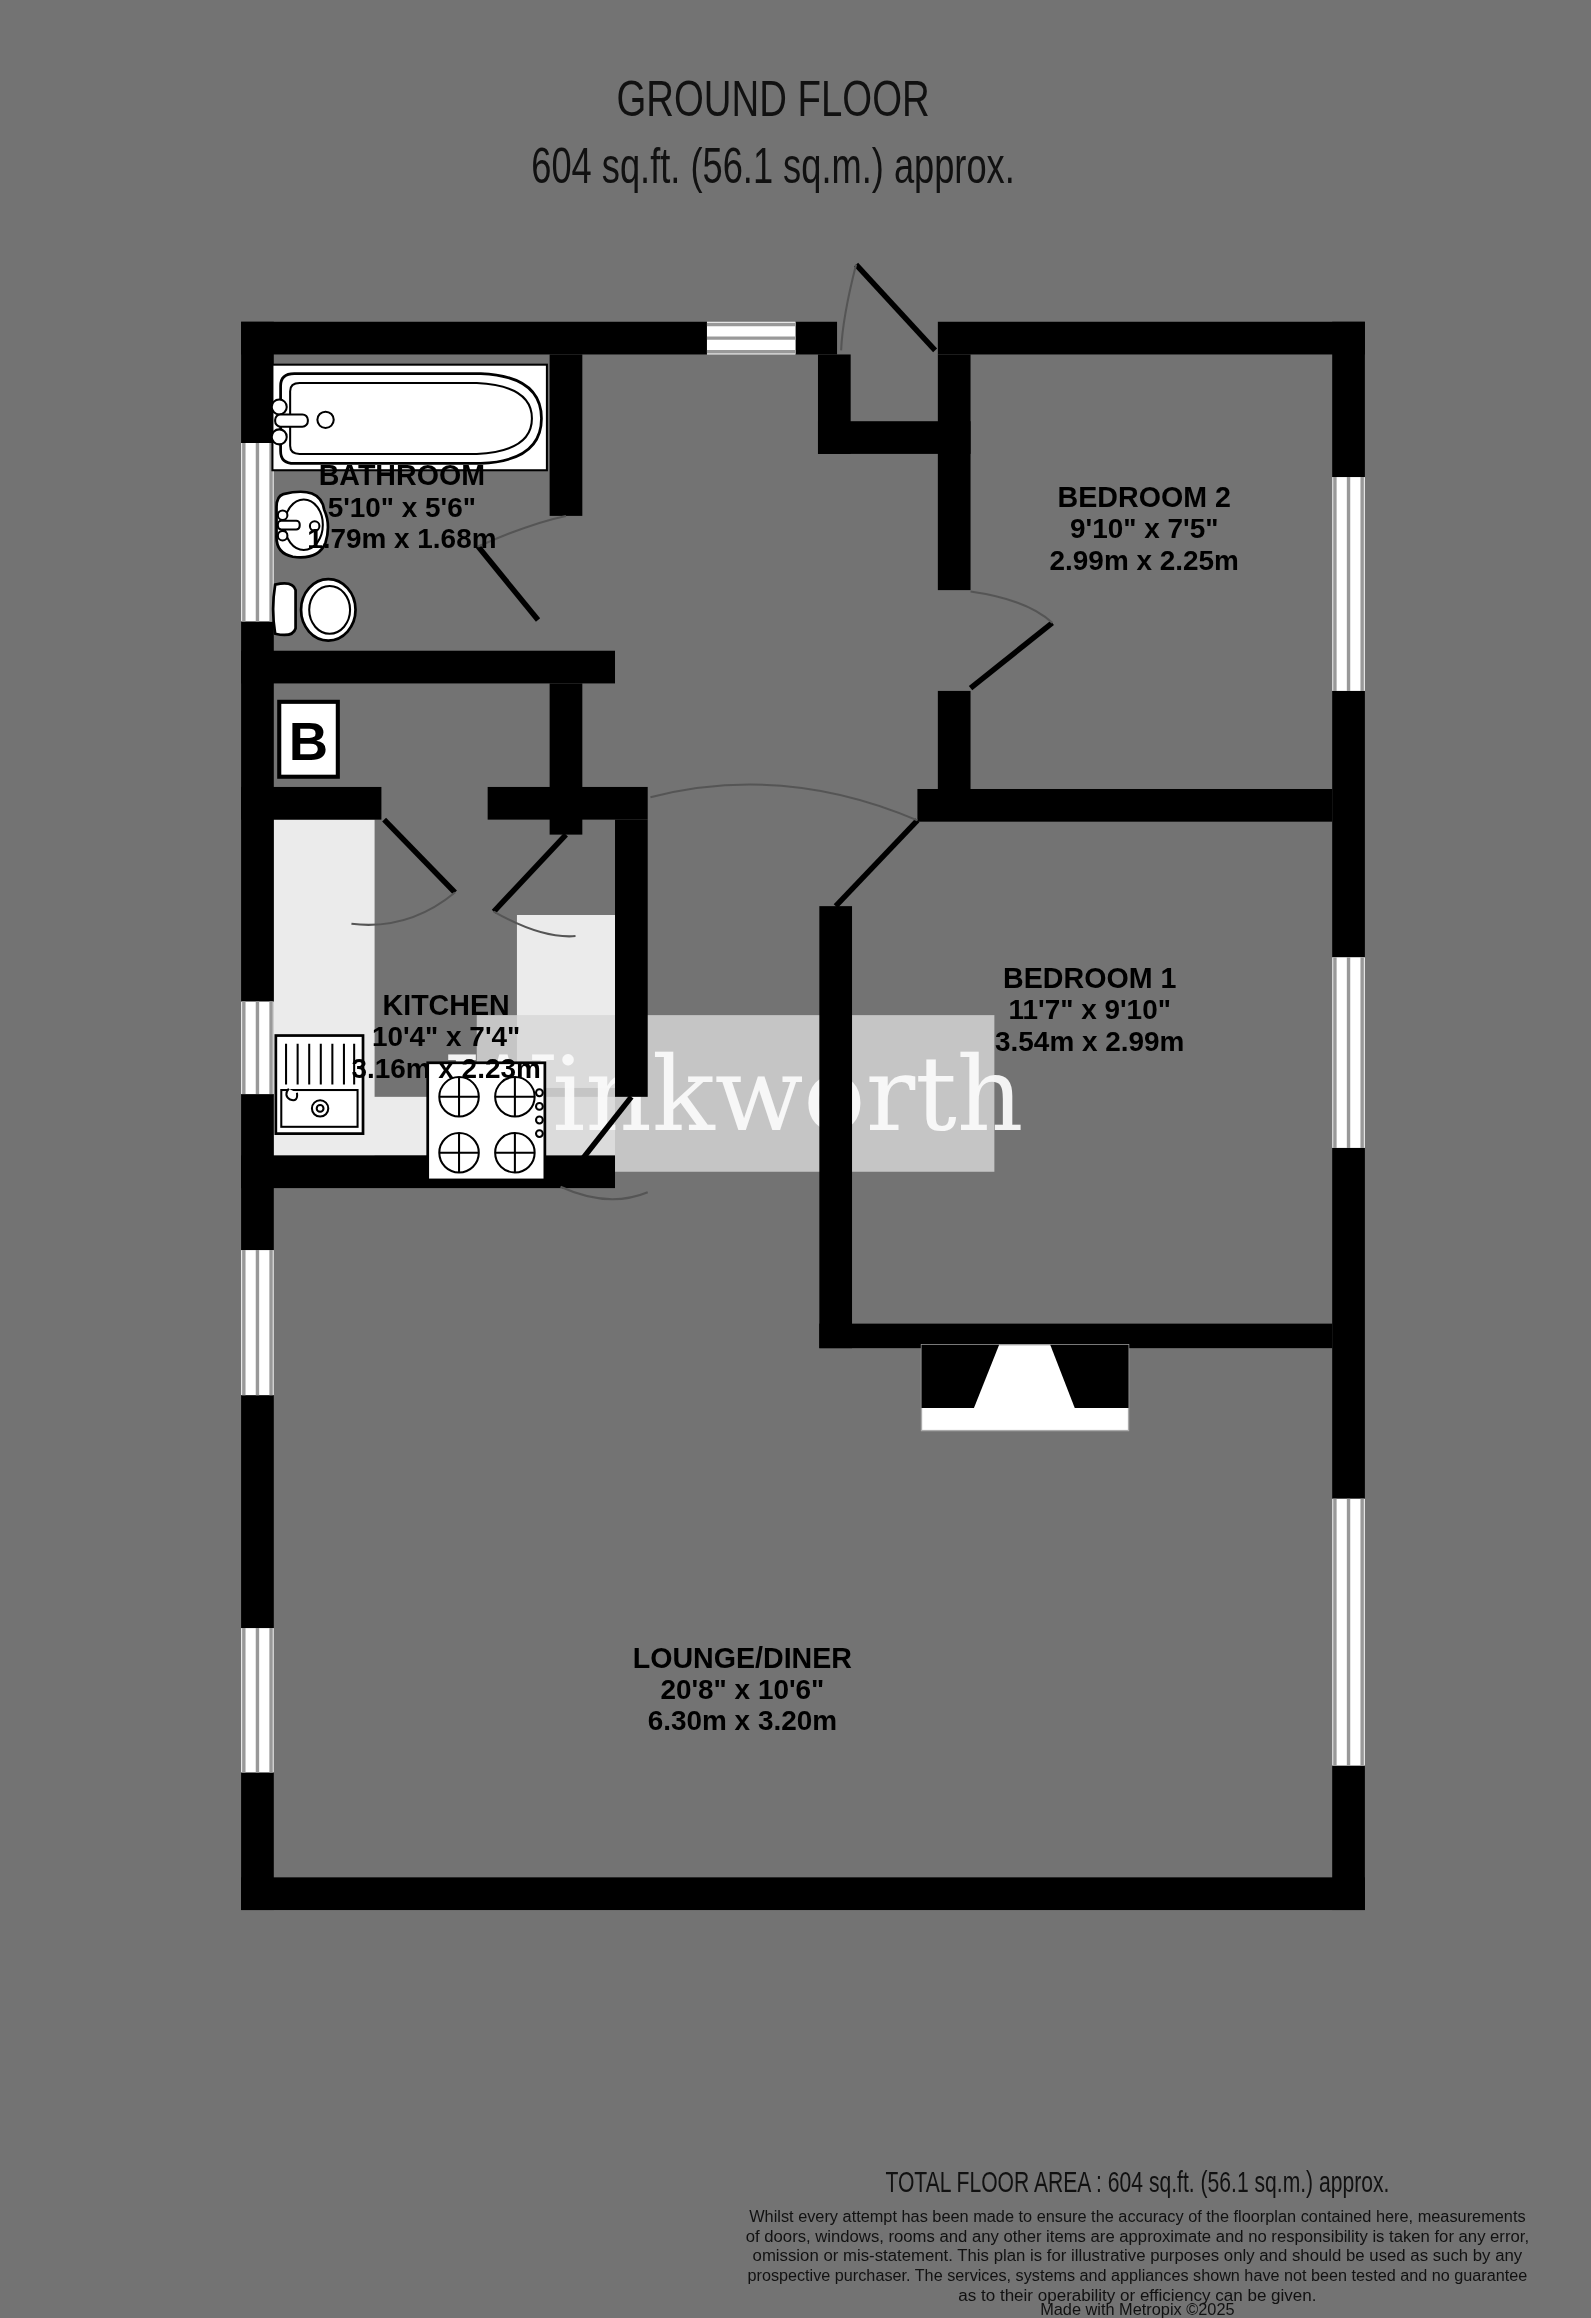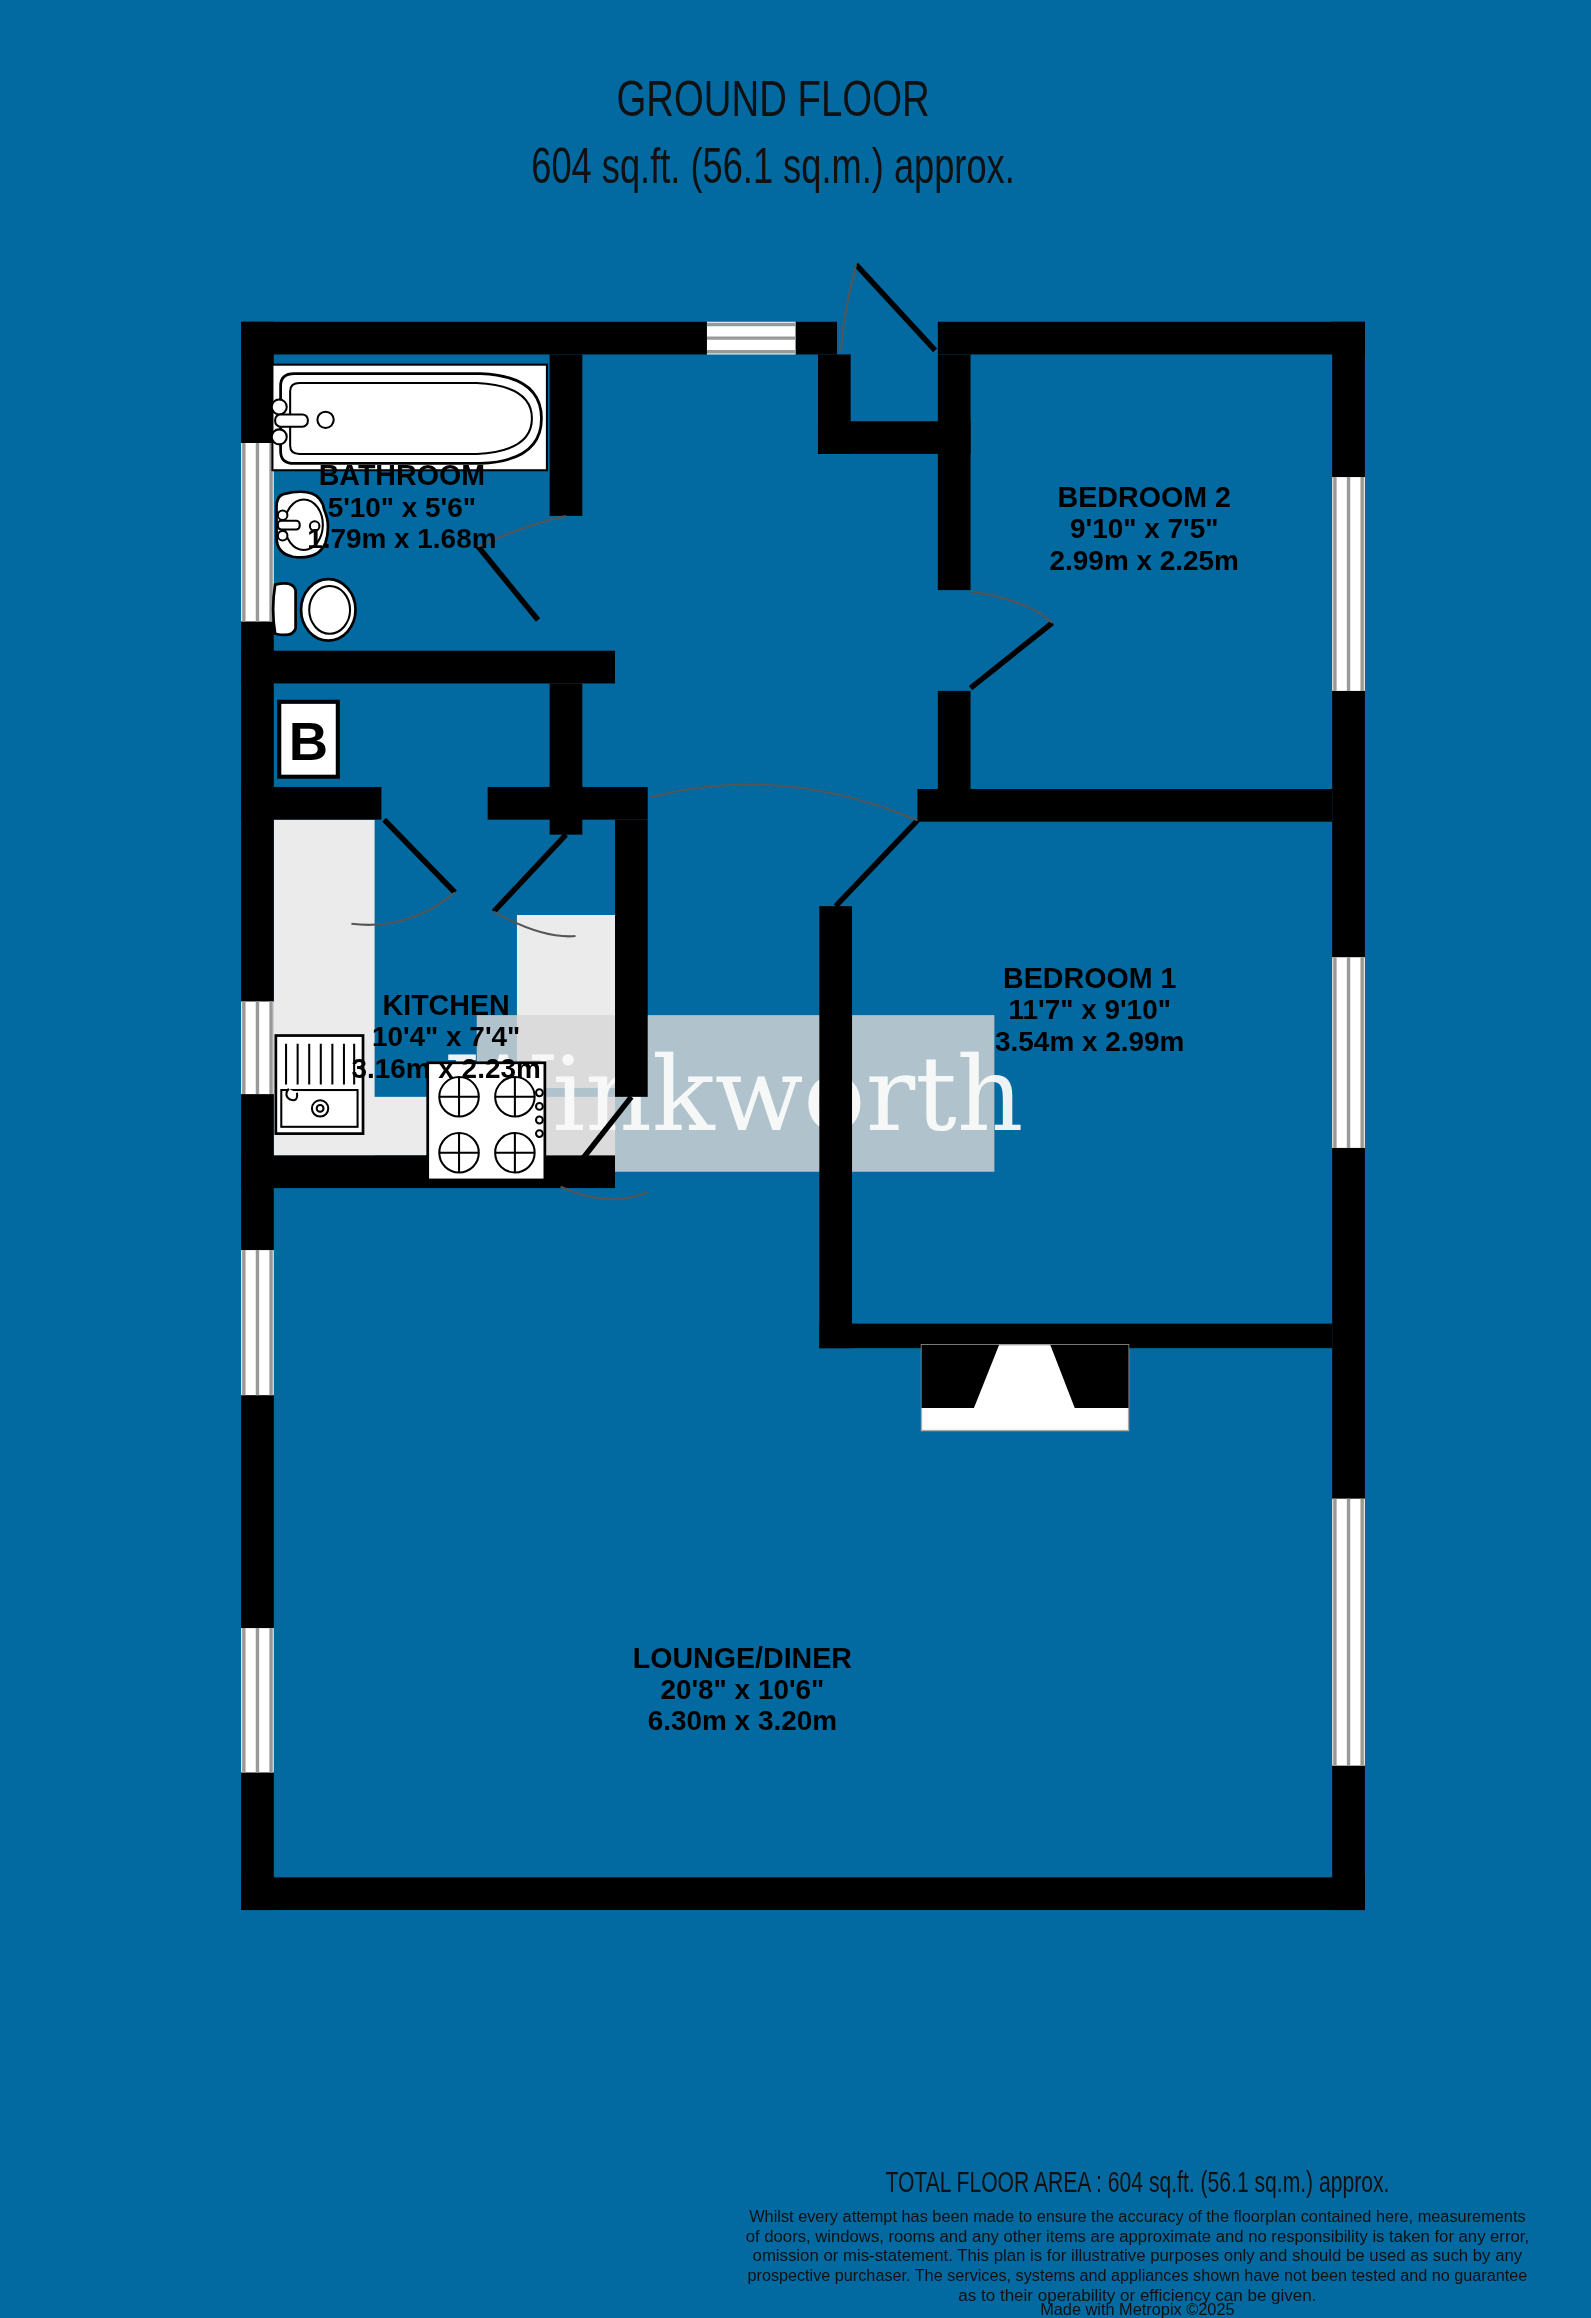--- a/index.html
+++ b/index.html
@@ -1,16 +1,16 @@
 <!DOCTYPE html>
 <html style="font-size:11px"><head>
 <meta charset="utf-8">
 <style>
   html,body{margin:0;padding:0;background:#ffffff;}
-  #page{position:relative;width:1591px;height:2319px;background:#0369a1;overflow:hidden;}
+  #page{position:relative;width:1591px;height:2319px;background:#737373;overflow:hidden;}
   svg{position:absolute;left:0;top:0;}
   .wall{fill:#000000;stroke:none;}
   .winline{stroke:#999999;stroke-width:5;fill:none;}
   .doorleaf{stroke:#000000;stroke-width:8;fill:none;stroke-linecap:butt;}
   .doorarc{stroke:#555555;stroke-width:3;fill:none;}
   .fixture{stroke:#000000;stroke-width:4;fill:#ffffff;}
   .fixthin{stroke:#000000;stroke-width:3;fill:#ffffff;}
   .counter{fill:#ebebeb;stroke:none;}
   .titleTxt{font-family:"Liberation Sans",sans-serif;fill:#111111;}
   .roomTxt{font-family:"Liberation Sans",sans-serif;font-weight:bold;fill:#000000;}

